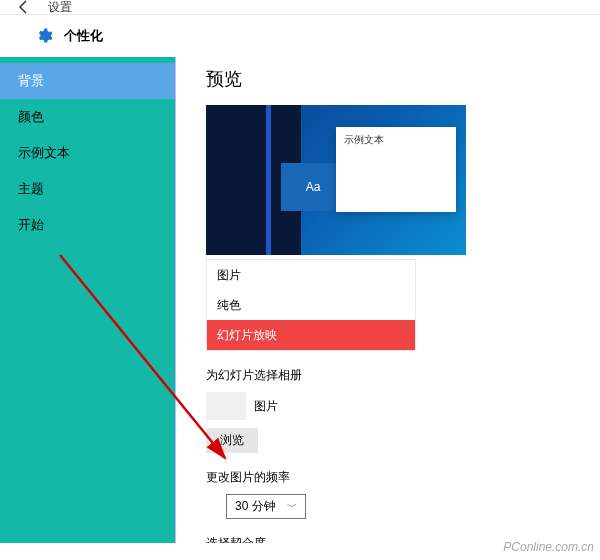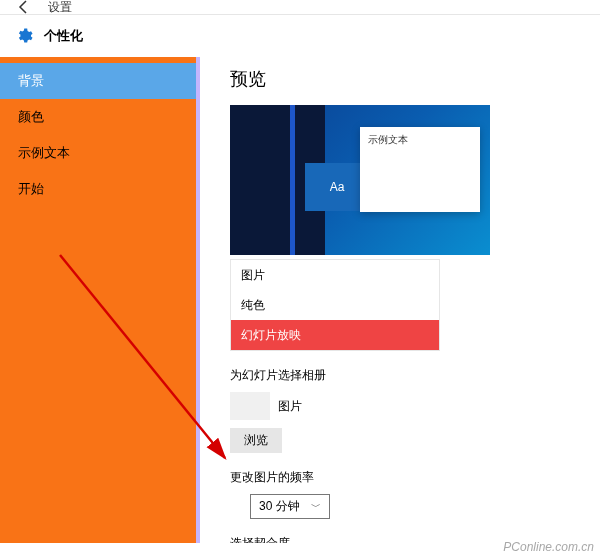--- a/index.html
+++ b/index.html
@@ -1,24 +1,24 @@
 <!DOCTYPE html>
 <html><head>
 <meta charset="utf-8">
 <style>
   * { margin: 0; padding: 0; box-sizing: border-box; font-family: "Microsoft YaHei", "Segoe UI", sans-serif; }
   html, body { width: 600px; height: 560px; overflow: hidden; background: #fff; position: relative; }
   .titlebar { height: 15px; background: #fff; display: flex; align-items: center; padding: 0 4px; border-bottom: 1px solid #e6e6e6; }
   .back-btn { width: 40px; height: 32px; display:flex; align-items:center; justify-content:center; font-size:15px; color:#333; cursor:pointer; }
   .title { font-size: 12px; color:#333; margin-left: 4px; }
-  .section-header { height: 42px; display:flex; align-items:center; padding-left: 14px; gap:10px; }
+  .section-header { height: 42px; display:flex; align-items:center; padding-left: 14px; gap:10px;margin-left:20px; }
   .gear-bg { width:20px; height:20px; display:flex; align-items:center; justify-content:center; }
   .section-title { font-size: 13px; font-weight: 600; color:#000; }
   .body { display:flex; height: calc(560px - 74px); }
-  .sidebar { width: 200px; background:#f97316; border-right: 4px solid #c4b5fd; padding-top: 6px; }
+  .sidebar { width: 176px; background:#14b8a6; border-right: 1px solid #c4b5fd; padding-top: 6px; }
   .side-item { height: 36px; display:flex; align-items:center; padding-left: 18px; font-size: 13px; color:#000; cursor:pointer; }
   .side-item.active { background:#5aa7e8; color:#fff; }
   .content { flex:1; padding: 10px 18px 20px 30px; overflow-y:auto; color:#000; }
   .content h2 { font-size: 18px; font-weight: 400; margin-bottom: 14px; }
   .preview-box { width: 260px; height: 150px; background: linear-gradient(135deg, #0a3d8f 0%, #0a5db0 50%, #0a8ed0 100%); position:relative; margin-bottom: 4px; overflow:hidden; }
   .preview-dark { position:absolute; left:0; top:0; width:95px; height:150px; background:#0a1838; }
   .preview-stripe { position:absolute; left:60px; top:0; width:5px; height:150px; background:#1e56c8; }
   .preview-tile { position:absolute; left:75px; top:58px; width:64px; height:48px; background:#1868b8; display:flex; align-items:center; justify-content:center; font-size:12px; color:#fff; }
   .preview-window { position:absolute; right:10px; top:22px; width:120px; height:85px; background:#fff; box-shadow: 0 2px 8px rgba(0,0,0,0.25); padding:6px 8px; font-size:10px; color:#333; }
   .bg-options { width: 210px; border: 1px solid #e6e6e6; }
@@ -58,20 +58,23 @@
 <div class="body">
   <div class="sidebar">
     <div class="side-item active">
         <span>背景</span>
       </div>
     <div class="side-item">
         <span>颜色</span>
       </div>
     <div class="side-item">
         <span>示例文本</span>
+      </div>
+    <div class="side-item">
+        <span>主题</span>
       </div>
     <div class="side-item">
         <span>开始</span>
       </div>
   </div>
 
   <div class="content">
     <h2>预览</h2>
     <div class="preview-box">
       <div class="preview-dark"></div>

